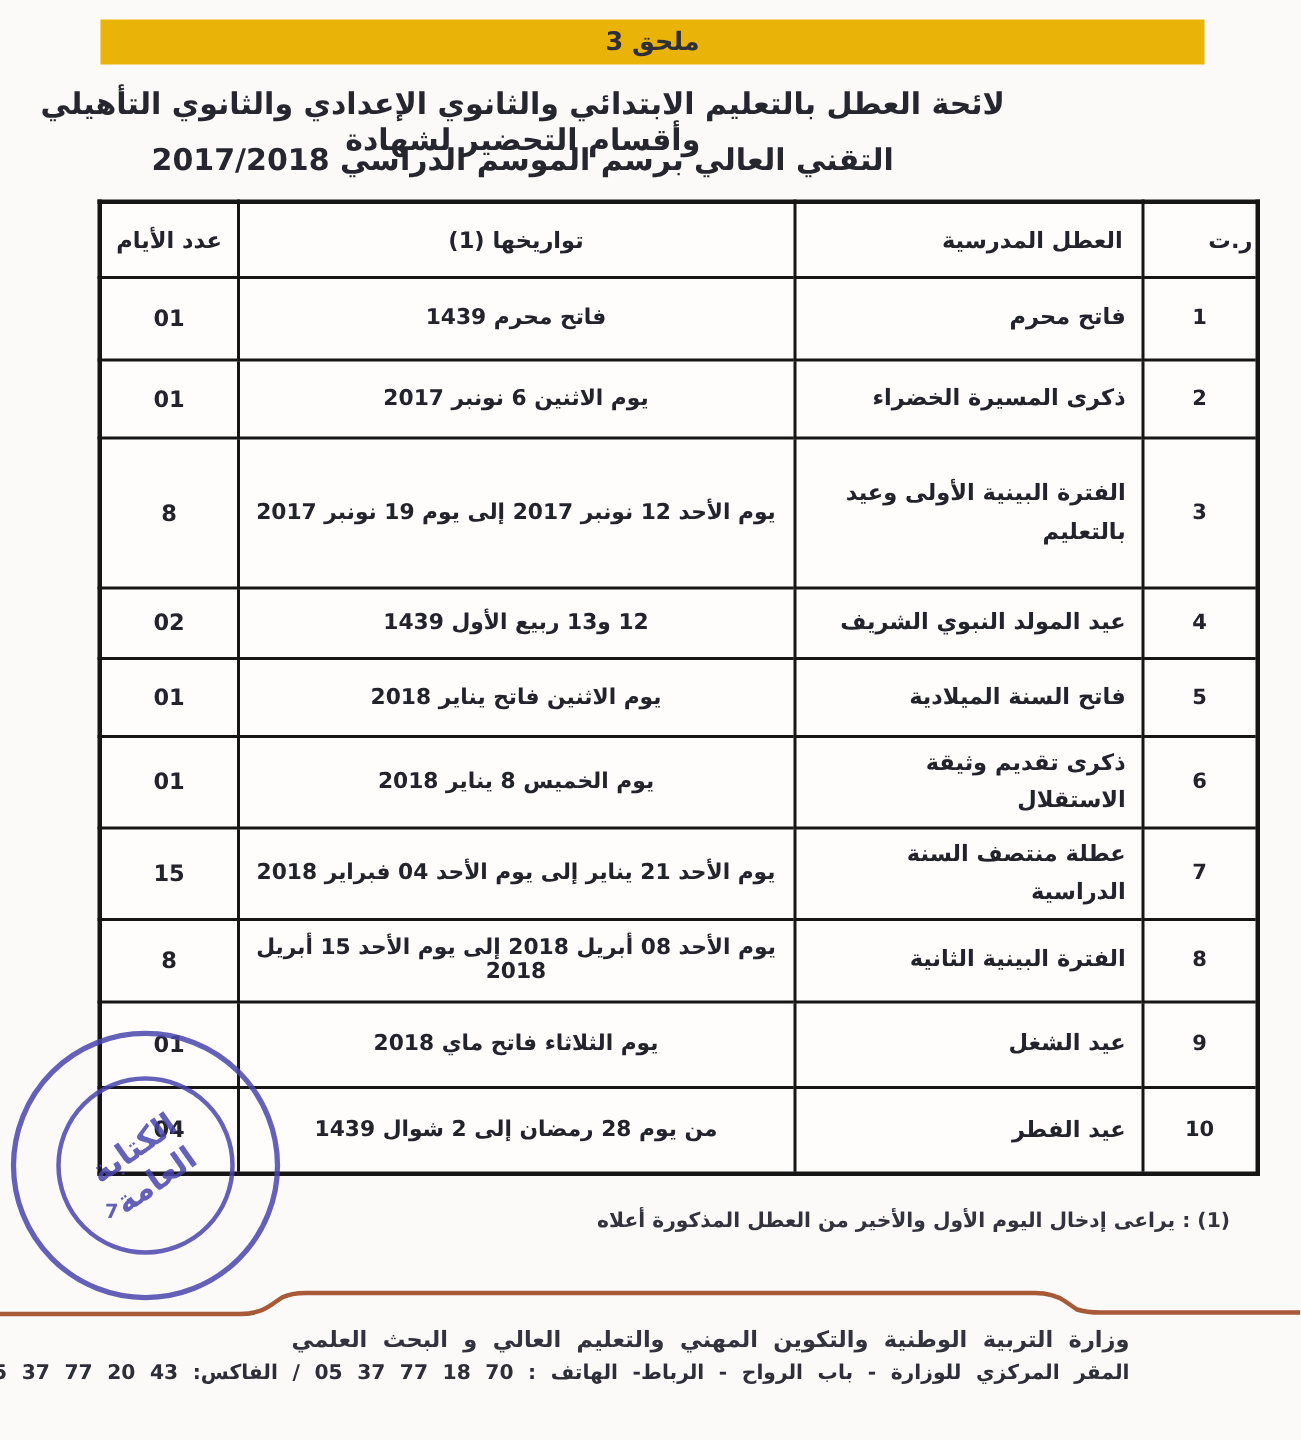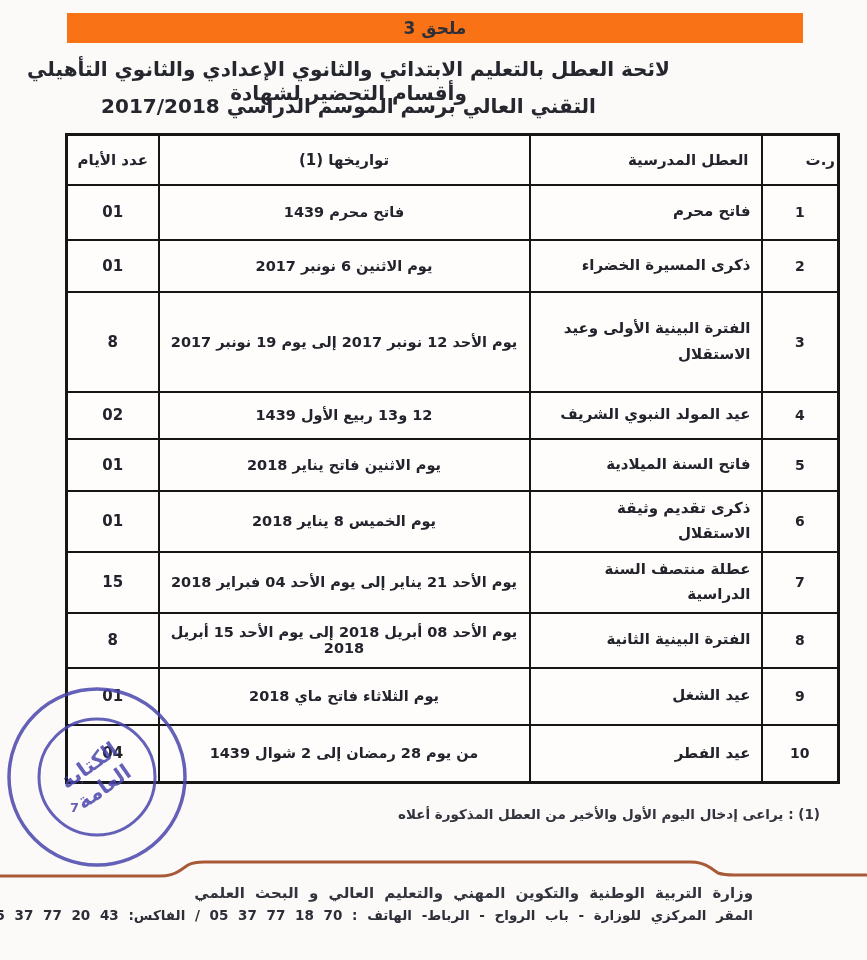--- a/index.html
+++ b/index.html
@@ -6,21 +6,21 @@
   body{
     width:867px;height:960px;position:relative;overflow:hidden;
     background:#fbfaf8;
     font-family:"DejaVu Sans", sans-serif;
     color:#26262f;
   }
   .page{position:absolute;inset:0;}
   
   .annex-bar{
     position:absolute;left:67px;top:13px;width:736px;height:30px;
-    background:#f97316;
+    background:#eab308;
     display:flex;align-items:center;justify-content:center;
     font-size:17px;font-weight:700;color:#2f2f38;direction:rtl;
   }
   
   .title{
     position:absolute;left:0;width:697px;text-align:center;direction:rtl;
     font-size:20px;font-weight:700;color:#26262e;letter-spacing:0;
   }
   .title.l1{top:57px;}
   .title.l2{top:94px;}
@@ -108,21 +108,21 @@
           <td class="c-days">01</td>
         </tr>
         <tr>
           <td class="c-index">2</td>
           <td class="c-holiday">ذكرى المسيرة الخضراء</td>
           <td class="c-dates">يوم الاثنين 6 نونبر 2017</td>
           <td class="c-days">01</td>
         </tr>
         <tr>
           <td class="c-index">3</td>
-          <td class="c-holiday">الفترة البينية الأولى وعيد الاستقلال</td>
+          <td class="c-holiday">الفترة البينية الأولى وعيد بالتعليم</td>
           <td class="c-dates">يوم الأحد 12 نونبر 2017 إلى يوم 19 نونبر 2017</td>
           <td class="c-days">8</td>
         </tr>
         <tr>
           <td class="c-index">4</td>
           <td class="c-holiday">عيد المولد النبوي الشريف</td>
           <td class="c-dates">12 و13 ربيع الأول 1439</td>
           <td class="c-days">02</td>
         </tr>
         <tr>

